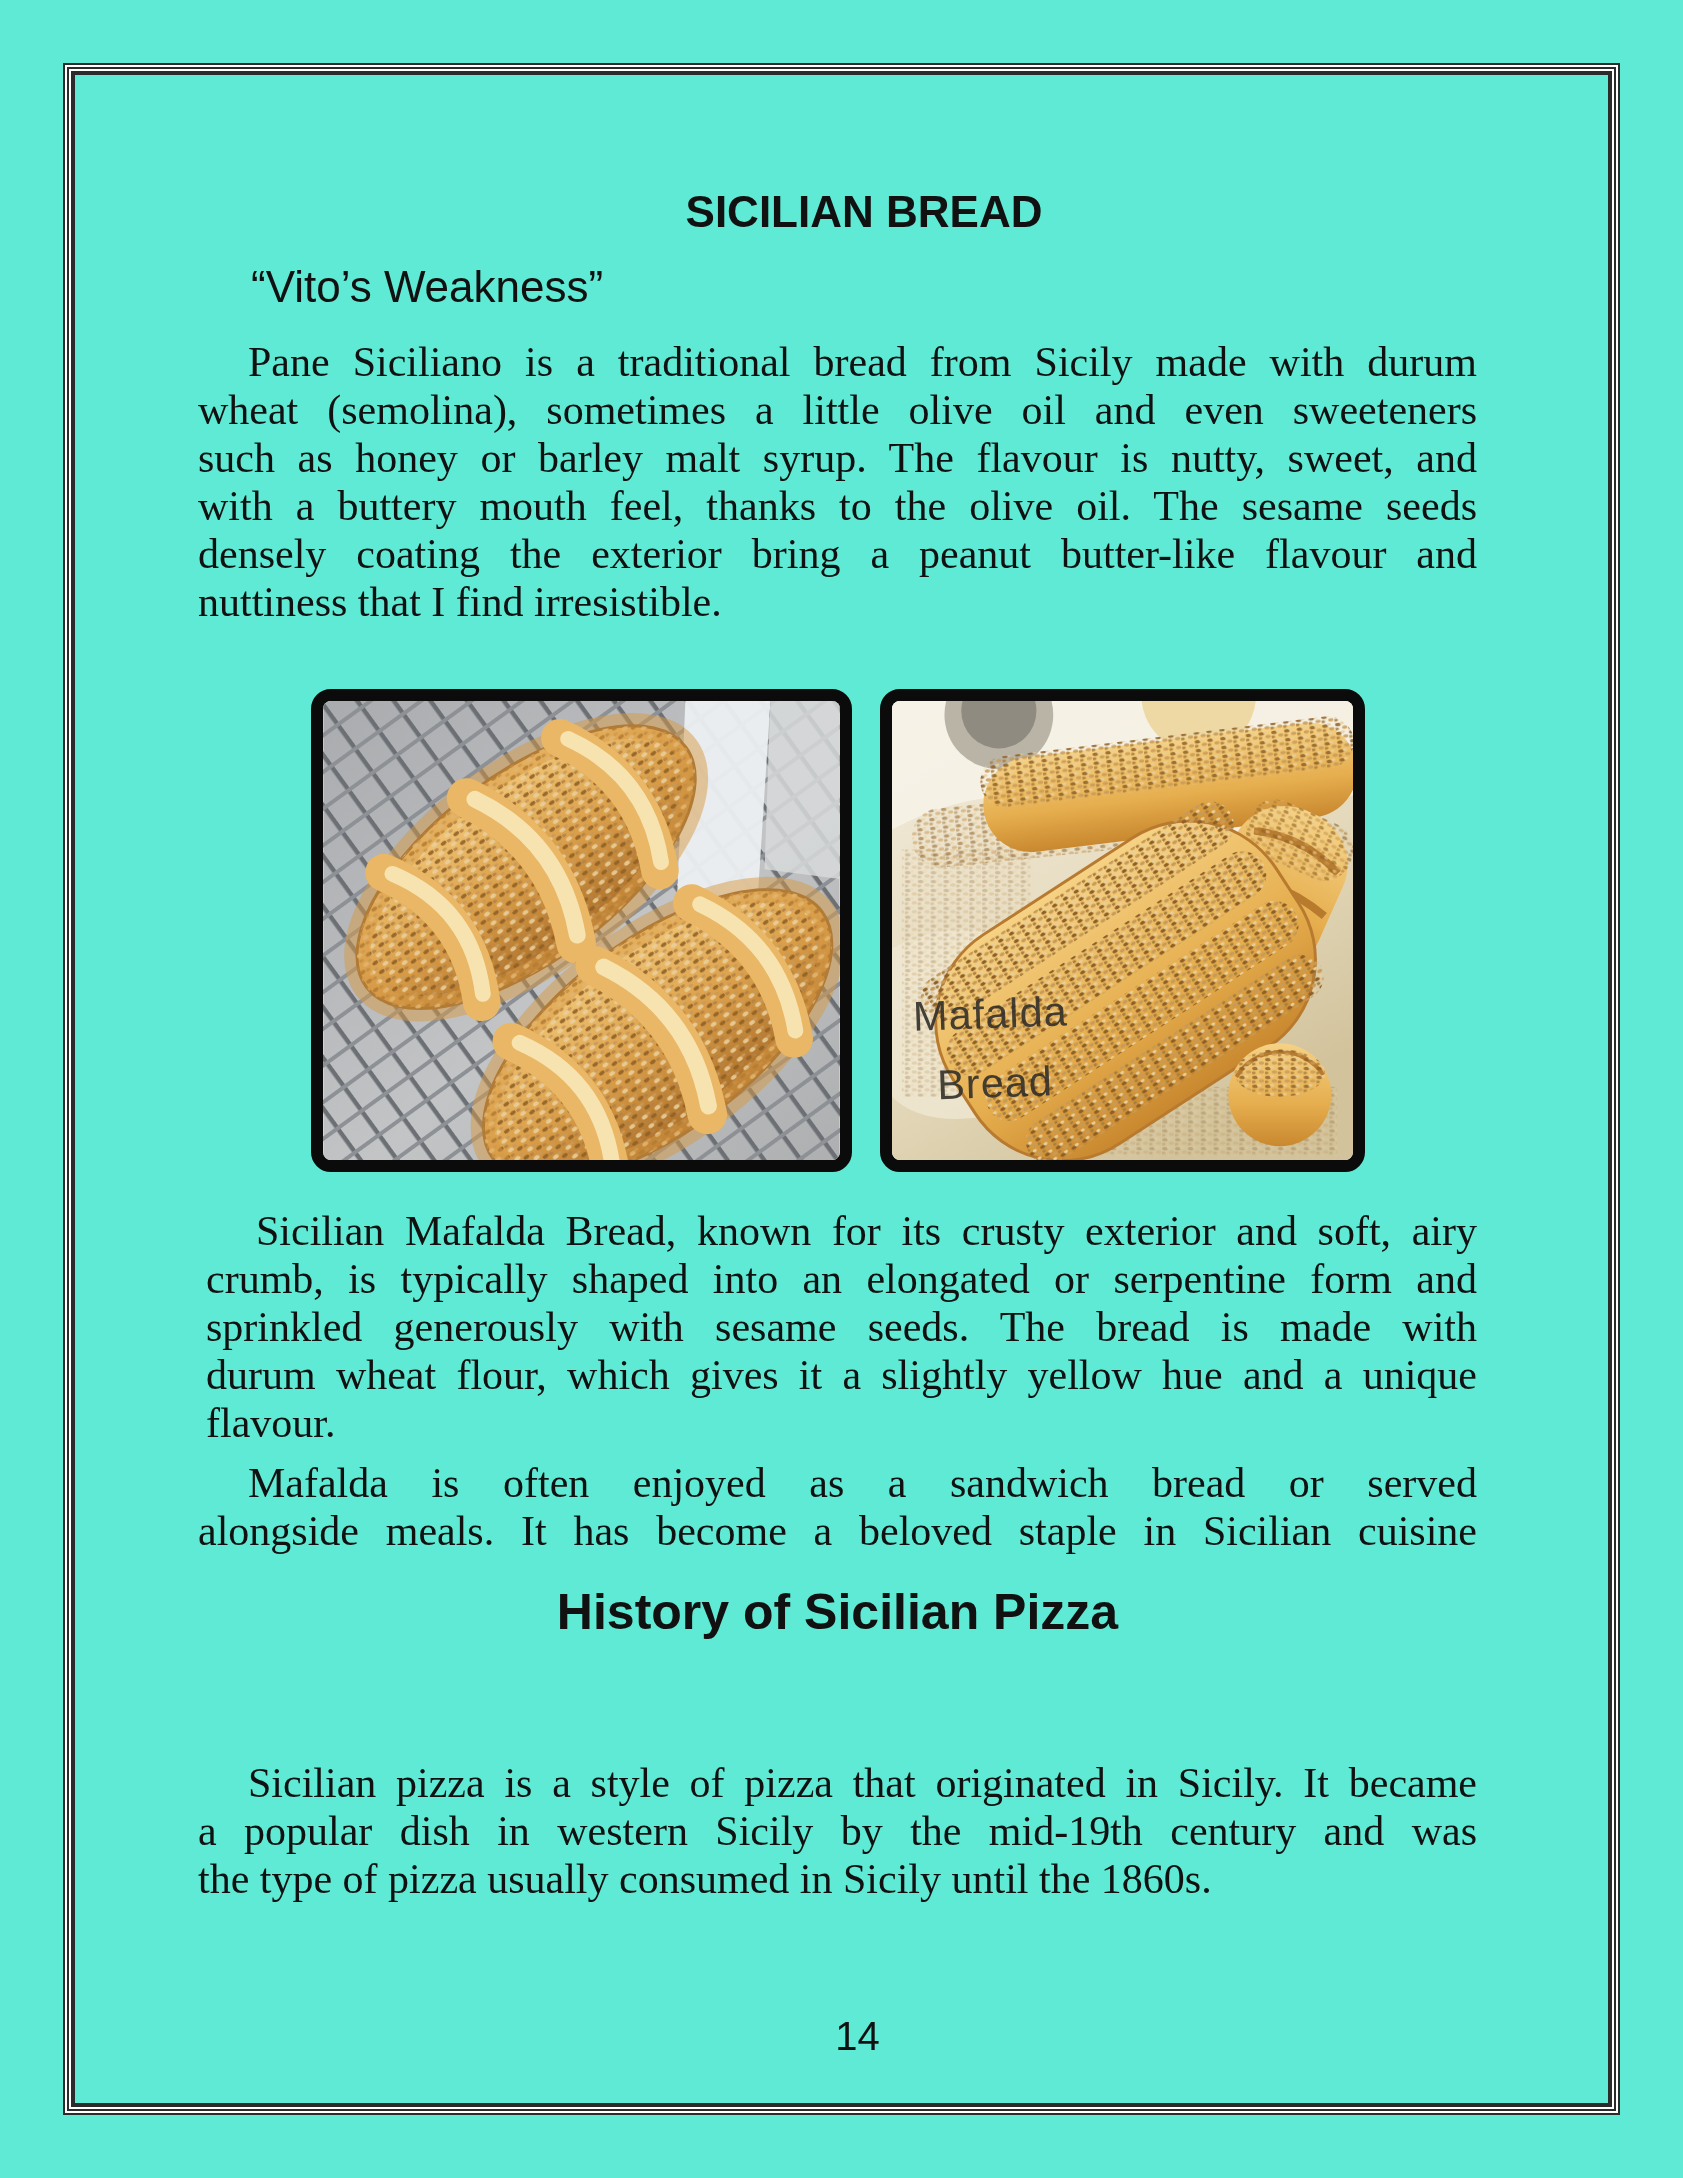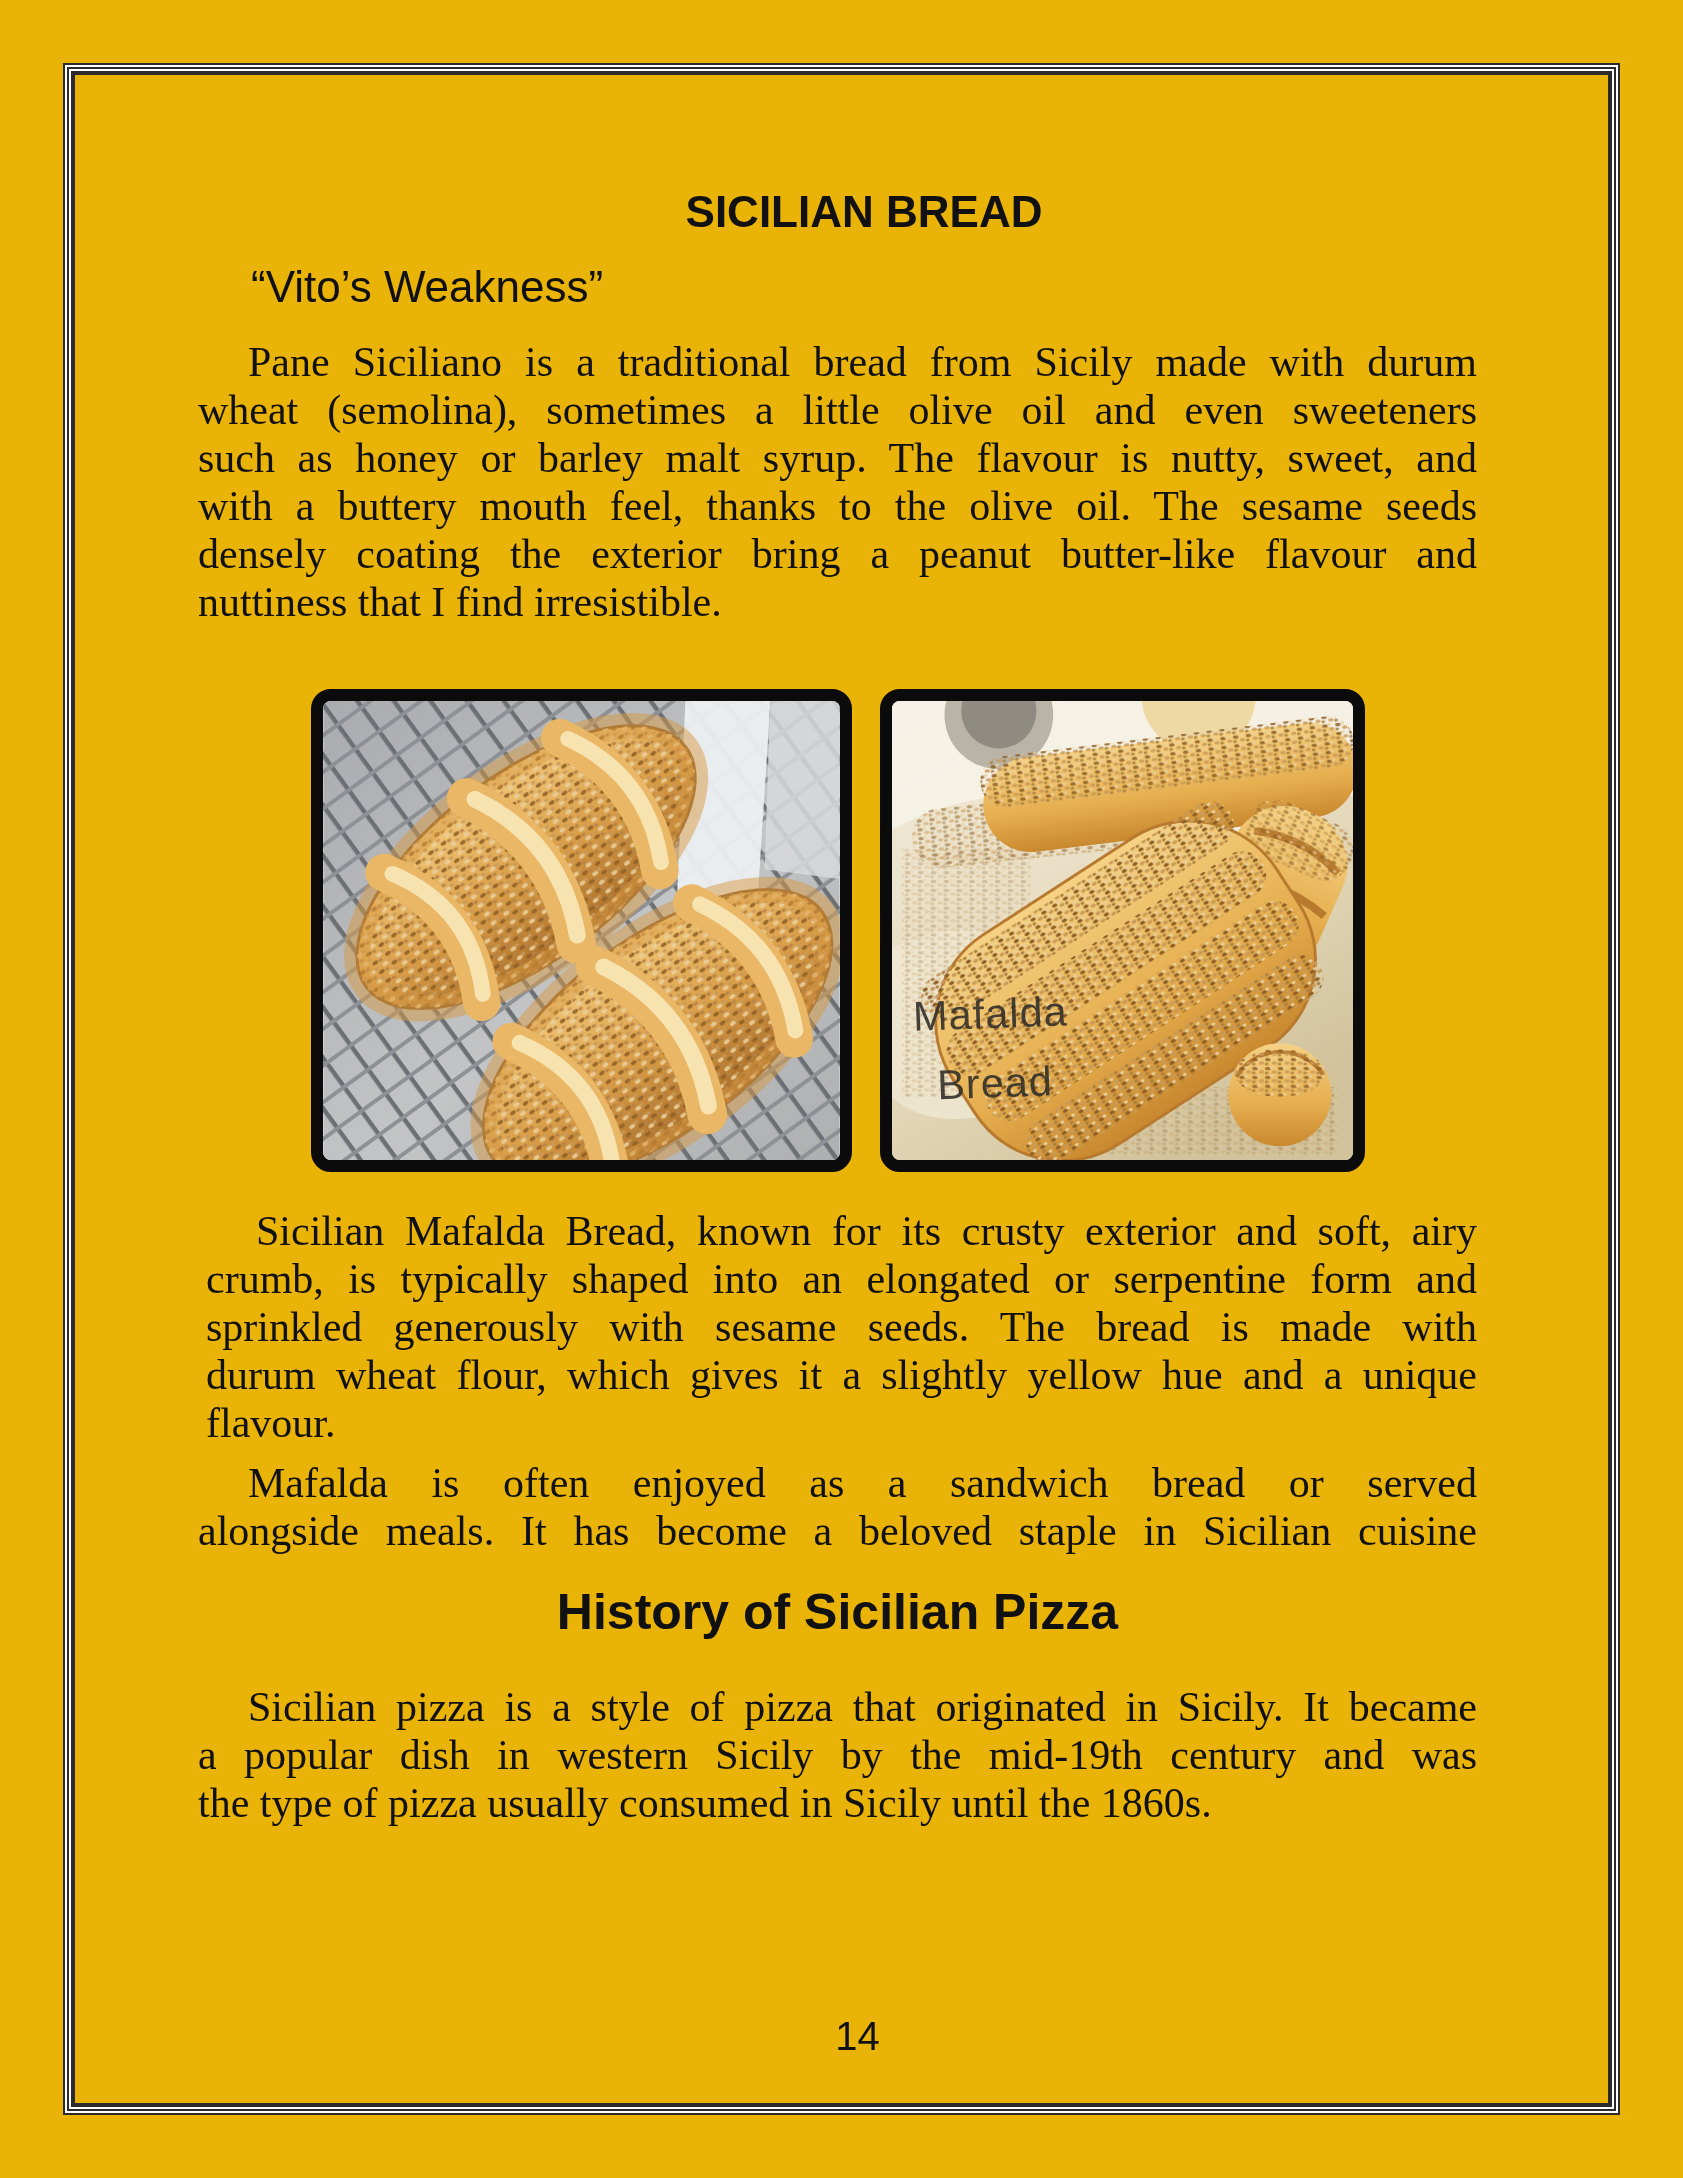--- a/index.html
+++ b/index.html
@@ -1,19 +1,19 @@
 <!DOCTYPE html>
 <html><head>
 <meta charset="utf-8">
 <style>
   html,body { margin:0; padding:0; background:#ffffff; }
   .page {
     position:relative;
     width:1683px; height:2178px;
-    background:#eab308;
+    background:#5eead4;
     font-family:"Liberation Sans","DejaVu Sans",sans-serif;
     color:#111111;
     overflow:hidden;
   }
   
   .frame {
     position:absolute; inset:63px;
     border:2px solid #2b2b2b;
     box-shadow:
       inset 0 0 0 2px #ffffff,
@@ -39,21 +39,21 @@
     line-height:55px;
     text-align:left; text-indent:53px;
   }
   .para { margin:0; font-size:42px; line-height:48px;font-family:Liberation Serif, serif; }
   .para .line { text-align:justify; text-align-last:justify; }
   .para .line.ragged { text-align-last:left; }
   .para .line.indent { text-indent:50px; }
   .m-intro   { margin-top:24px; }
   .m-maf1    { margin-top:35px;margin-left:8px; }
   .m-maf2    { margin-top:12px; }
-  .m-pizza1  { margin-top:39px; }
+  .m-pizza1  { margin-top:115px; }
   .section-heading {
     margin:26px 0 0 0;
     font-size:50px; font-weight:bold;
     line-height:63px;
     text-align:center;
   }
   .figures {
     margin-top:63px;
     display:flex; justify-content:center; gap:28px;
   }

